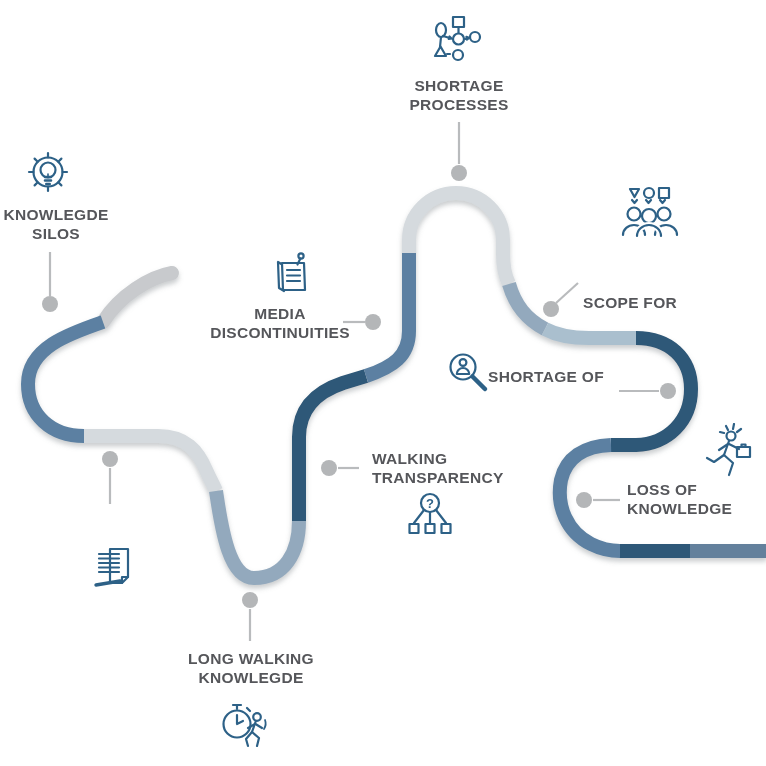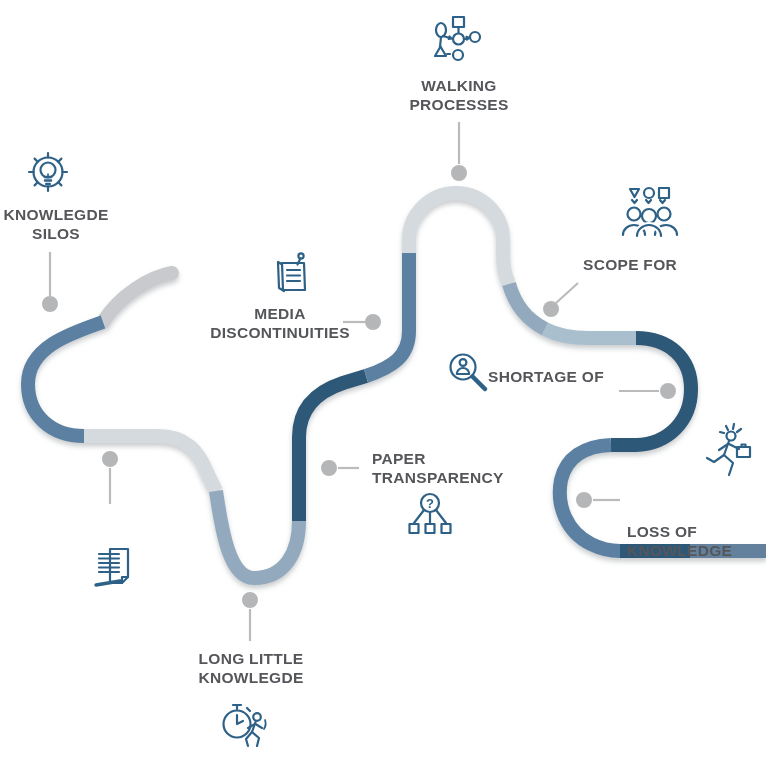--- a/index.html
+++ b/index.html
@@ -190,46 +190,46 @@
       <path d="M46,25 a10,10 0 0 1 -1,9" stroke-width="1.8"></path>
     </svg>
   </div>
 
   <div class="lbl center" style="left:56px;top:206px;">
     <span>KNOWLEGDE</span>
     <span>SILOS</span>
   </div>
 
   <div class="lbl center" style="left:459px;top:77px;">
-    <span>WALKING</span>
+    <span>SHORTAGE</span>
     <span>PROCESSES</span>
   </div>
 
   <div class="lbl" style="left:576px;top:256px;">
-    <span style="padding-left:7px;">SCOPE FOR</span>
+    <span style="padding-left:7px;margin-top:38px;">SCOPE FOR</span>
   </div>
 
   <div class="lbl center" style="left:280px;top:305px;">
     <span>MEDIA</span>
     <span>DISCONTINUITIES</span>
   </div>
 
   <div class="lbl center" style="left:546px;top:368px;">
     <span>SHORTAGE OF</span>
   </div>
 
   <div class="lbl" style="left:372px;top:450px;">
-    <span>PAPER</span>
+    <span>WALKING</span>
     <span>TRANSPARENCY</span>
   </div>
 
-  <div class="lbl" style="left:627px;top:481px;margin-top:42px;">
+  <div class="lbl" style="left:627px;top:481px;">
     <span>LOSS OF</span>
     <span>KNOWLEDGE</span>
   </div>
 
 
   <div class="lbl center" style="left:251px;top:650px;">
-    <span>LONG LITTLE</span>
+    <span>LONG WALKING</span>
     <span>KNOWLEGDE</span>
   </div>
 
 </div>
 
 </body></html>

